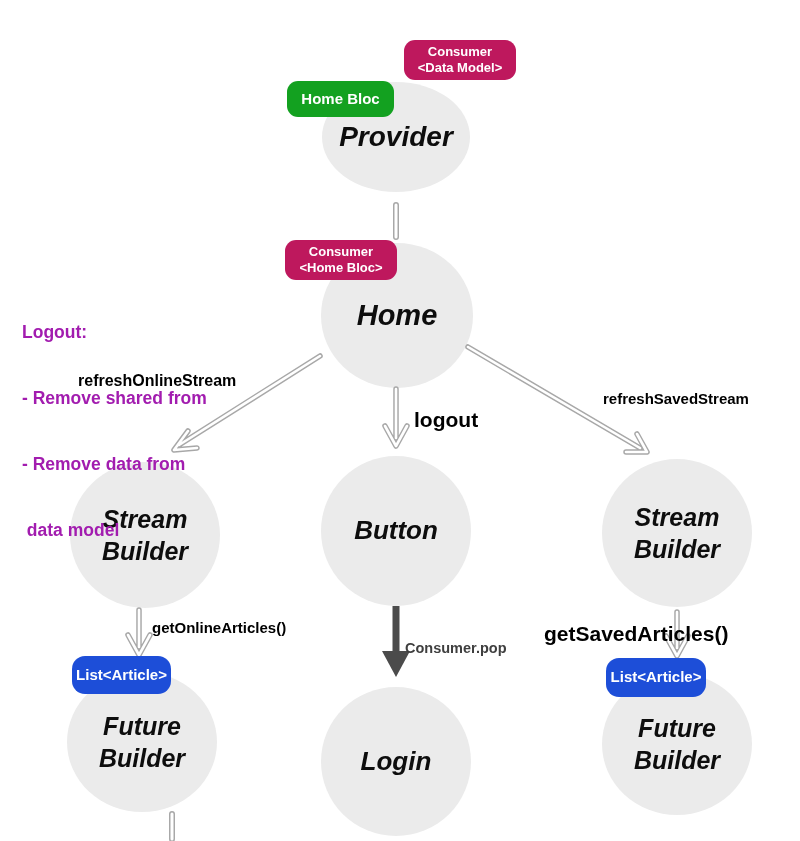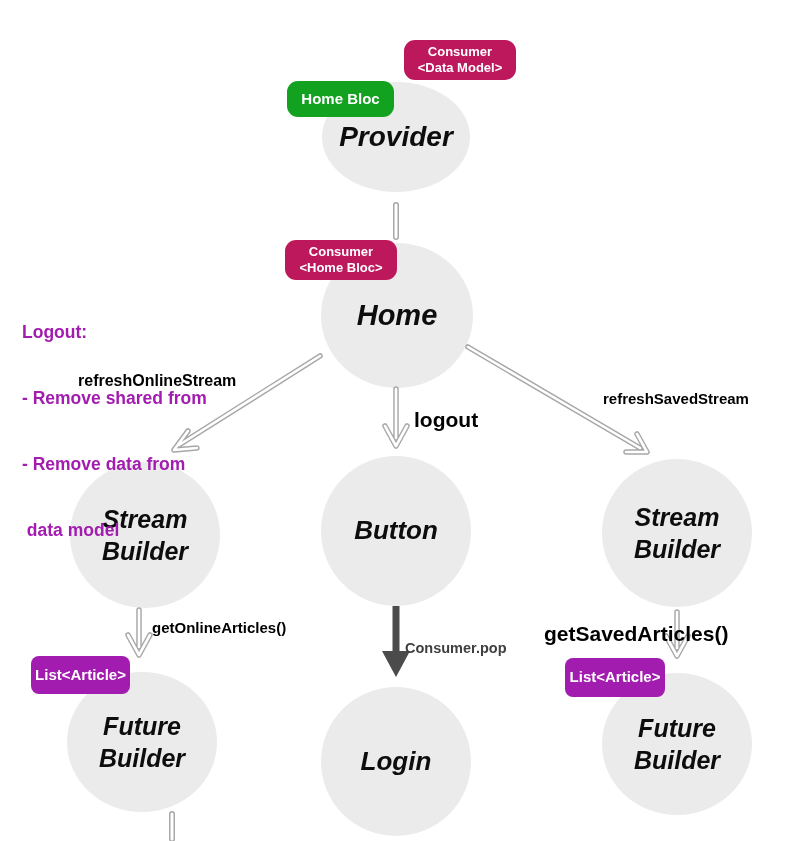--- a/index.html
+++ b/index.html
@@ -41,21 +41,21 @@
     font-weight: bold;
     display: flex;
     flex-direction: column;
     align-items: center;
     justify-content: center;
     text-align: center;
     line-height: 1.22;
   }
   .b-green  { background: #13a120; }
   .b-blue   { background: #be185d; }
-  .b-purple { background: #a21caf; border-radius: 8px; }
+  .b-purple { background: #1d4ed8; border-radius: 13px; margin-left: 41px; }
 
   .b-home-bloc       { left: 287px; top: 42px;  width: 107px; height: 36px; font-size: 15px; margin-top: 39px; }
   .b-cons-datamodel  { left: 404px; top: 40px;  width: 112px; height: 40px; font-size: 13px; }
   .b-cons-homebloc   { left: 285px; top: 240px; width: 112px; height: 40px; font-size: 13px; }
   .b-list-left       { left: 31px;  top: 656px; width: 99px;  height: 38px; font-size: 15px; }
   .b-list-right      { left: 565px; top: 658px; width: 100px; height: 39px; font-size: 15px; }
 
   
   .lbl {
     position: absolute;

